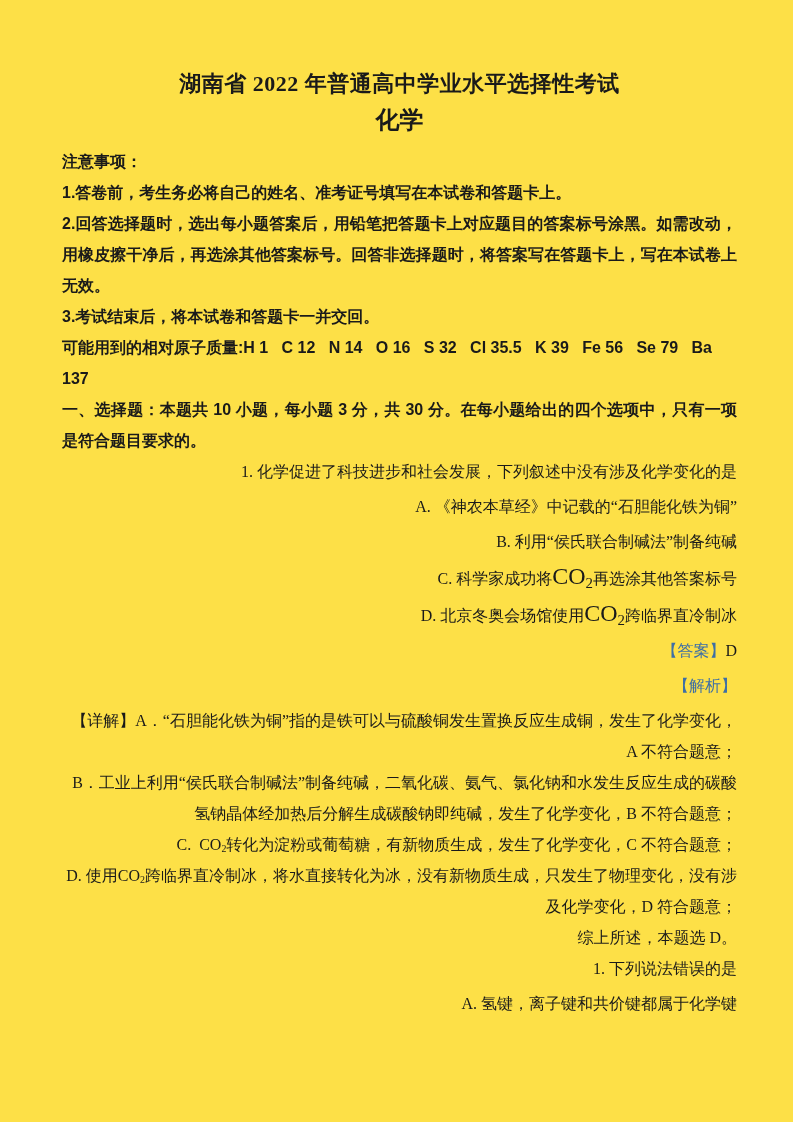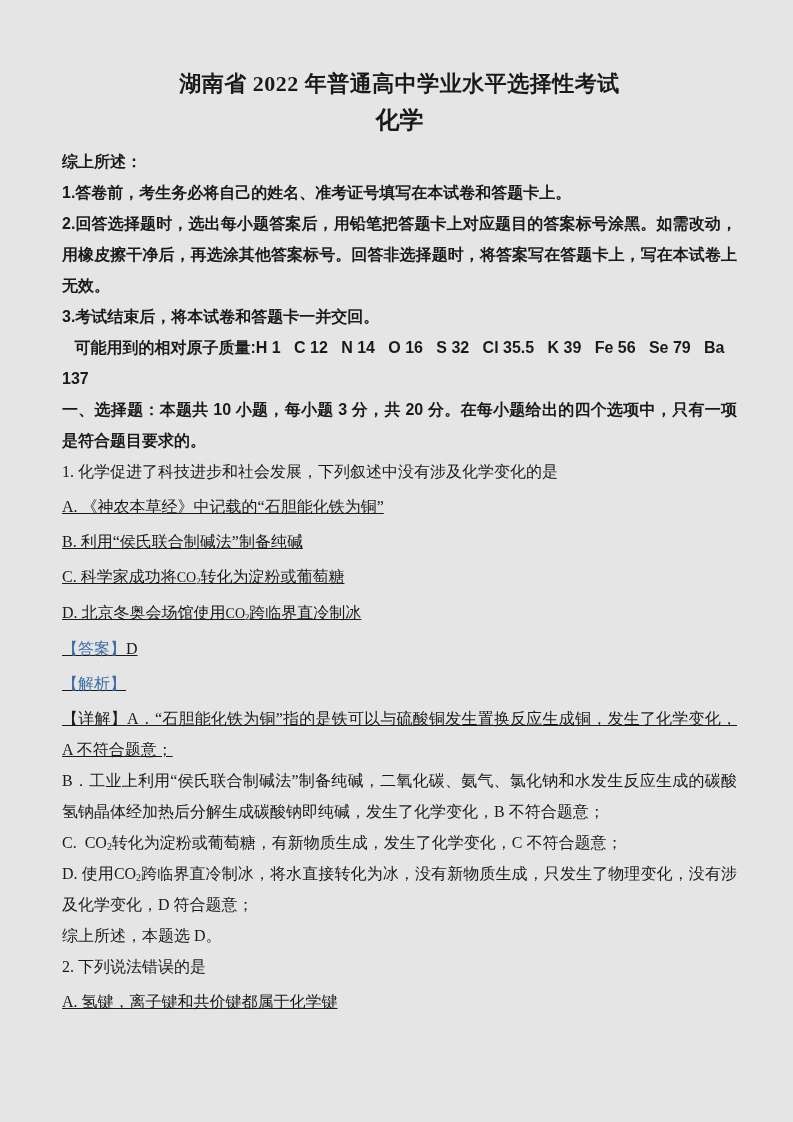--- a/index.html
+++ b/index.html
@@ -1,20 +1,20 @@
 <!DOCTYPE html>
 <html><head>
 <meta charset="utf-8">
 <style>
   html, body { margin: 0; padding: 0; background: #ffffff; }
   .page {
     position: relative;
     width: 793px;
     height: 1122px;
-    background: #e5e5e5;
+    background: #fde047;
     box-sizing: border-box;
     padding: 68px 56px 0 62px;
     overflow: hidden;
     color: #1a1a1a;
     font-family: "Liberation Serif", "DejaVu Serif", serif;
     font-size: 16px;
   }
   .page p { margin: 0; line-height: 31px; }
   h1.title {
     margin: 0 0 6px 0;
@@ -31,73 +31,73 @@
     font-size: 24px;
     font-weight: bold;
     line-height: 31px;
     font-family: "Liberation Serif", "DejaVu Serif", serif;
   }
   .b {
     font-family: "Liberation Sans", "DejaVu Sans", sans-serif;
     font-weight: bold;
   }
   .just { text-align: justify; }
-  .pre { white-space: pre; text-align: center; }
+  .pre { white-space: pre; }
   .prewrap { white-space: pre-wrap; }
-  .q { font-family: "Liberation Serif", "DejaVu Serif", serif; }
-  .opt { margin-top: 4px !important; text-decoration: underline; }
+  .q { font-family: "Liberation Serif", "DejaVu Serif", serif; text-align: right; }
+  .opt { margin-top: 4px !important; }
   .formula {
     font-family: "Liberation Serif", "DejaVu Serif", serif;
     white-space: nowrap;
   }
-  .formula.lg { font-size: 14px; }
+  .formula.lg { font-size: 24px; }
   .formula sub {
     font-size: 0.62em;
     line-height: 0;
     vertical-align: -0.25em;
   }
   .blue {  }
 </style>
 </head>
 <body>
 
 <div class="page" style="color: rgb(26, 26, 26);">
 
   <h1 class="title">湖南省 2022 年普通高中学业水平选择性考试</h1>
   <h2 class="subject">化学</h2>
 
-  <p class="b">综上所述：</p>
+  <p class="b">注意事项：</p>
   <p class="b just">1.答卷前，考生务必将自己的姓名、准考证号填写在本试卷和答题卡上。</p>
   <p class="b just">2.回答选择题时，选出每小题答案后，用铅笔把答题卡上对应题目的答案标号涂黑。如需改动，用橡皮擦干净后，再选涂其他答案标号。回答非选择题时，将答案写在答题卡上，写在本试卷上无效。</p>
   <p class="b">3.考试结束后，将本试卷和答题卡一并交回。</p>
 
   <p class="b pre">可能用到的相对原子质量:H 1   C 12   N 14   O 16   S 32   Cl 35.5   K 39   Fe 56   Se 79   Ba</p>
   <p class="b">137</p>
 
-  <p class="b just">一、选择题：本题共 10 小题，每小题 3 分，共 20 分。在每小题给出的四个选项中，只有一项是符合题目要求的。</p>
+  <p class="b just">一、选择题：本题共 10 小题，每小题 3 分，共 30 分。在每小题给出的四个选项中，只有一项是符合题目要求的。</p>
 
   <p class="q">1. 化学促进了科技进步和社会发展，下列叙述中没有涉及化学变化的是</p>
 
   <p class="q opt">A. 《神农本草经》中记载的“石胆能化铁为铜”</p>
   <p class="q opt">B. 利用“侯氏联合制碱法”制备纯碱</p>
 
-  <p class="q opt"><span>C. 科学家成功将</span><span class="formula lg"><span>CO</span><sub>2</sub></span><span>转化为淀粉或葡萄糖</span></p>
+  <p class="q opt"><span>C. 科学家成功将</span><span class="formula lg"><span>CO</span><sub>2</sub></span><span>再选涂其他答案标号</span></p>
 
   <p class="q opt"><span>D. 北京冬奥会场馆使用</span><span class="formula lg"><span>CO</span><sub>2</sub></span><span>跨临界直冷制冰</span></p>
 
   <p class="q opt"><span class="blue" style="color: rgb(62, 111, 165); margin-top: 17px;">【答案】</span><span>D</span></p>
 
   <p class="q opt"><span class="blue" style="color: rgb(62, 111, 165);">【解析】</span></p>
 
   <p class="q just opt"><span>【详解】</span><span>A．“石胆能化铁为铜”指的是铁可以与硫酸铜发生置换反应生成铜，发生了化学变化，A 不符合题意；</span></p>
 
   <p class="q just">B．工业上利用“侯氏联合制碱法”制备纯碱，二氧化碳、氨气、氯化钠和水发生反应生成的碳酸氢钠晶体经加热后分解生成碳酸钠即纯碱，发生了化学变化，B 不符合题意；</p>
 
   <p class="q prewrap"><span>C.  </span><span class="formula"><span>CO</span><sub>2</sub></span><span>转化为淀粉或葡萄糖，有新物质生成，发生了化学变化，C 不符合题意；</span></p>
 
   <p class="q just"><span>D. 使用</span><span class="formula"><span>CO</span><sub>2</sub></span><span>跨临界直冷制冰，将水直接转化为冰，没有新物质生成，只发生了物理变化，没有涉及化学变化，D 符合题意；</span></p>
 
   <p class="q">综上所述，本题选 D。</p>
 
-  <p class="q">2. 下列说法错误的是</p>
+  <p class="q">1. 下列说法错误的是</p>
   <p class="q opt">A. 氢键，离子键和共价键都属于化学键</p>
 
 </div>
 
 </body></html>

